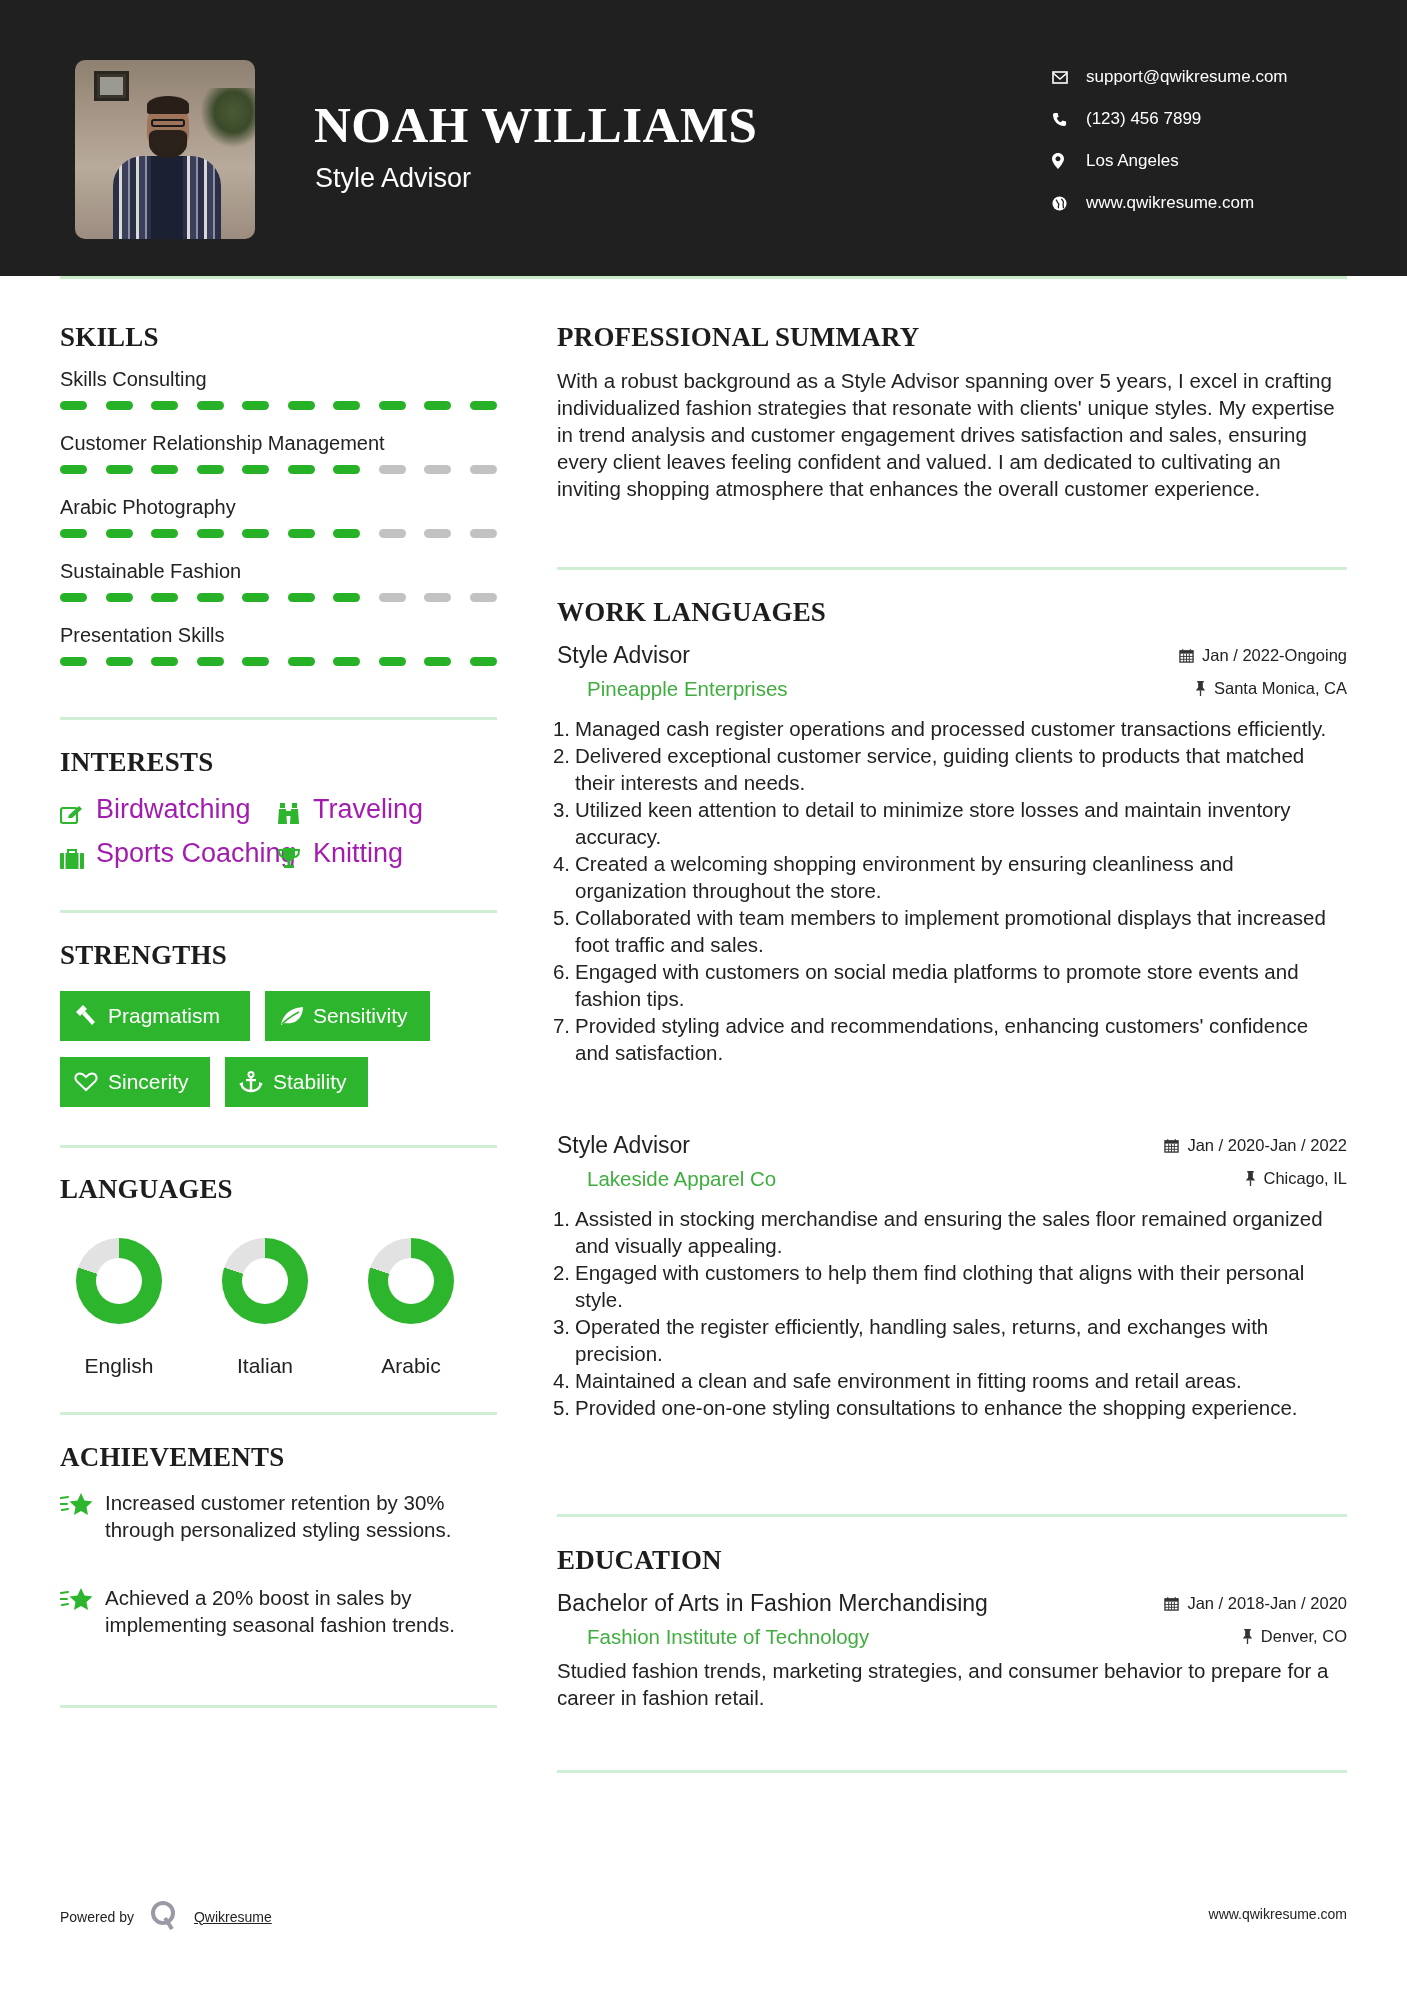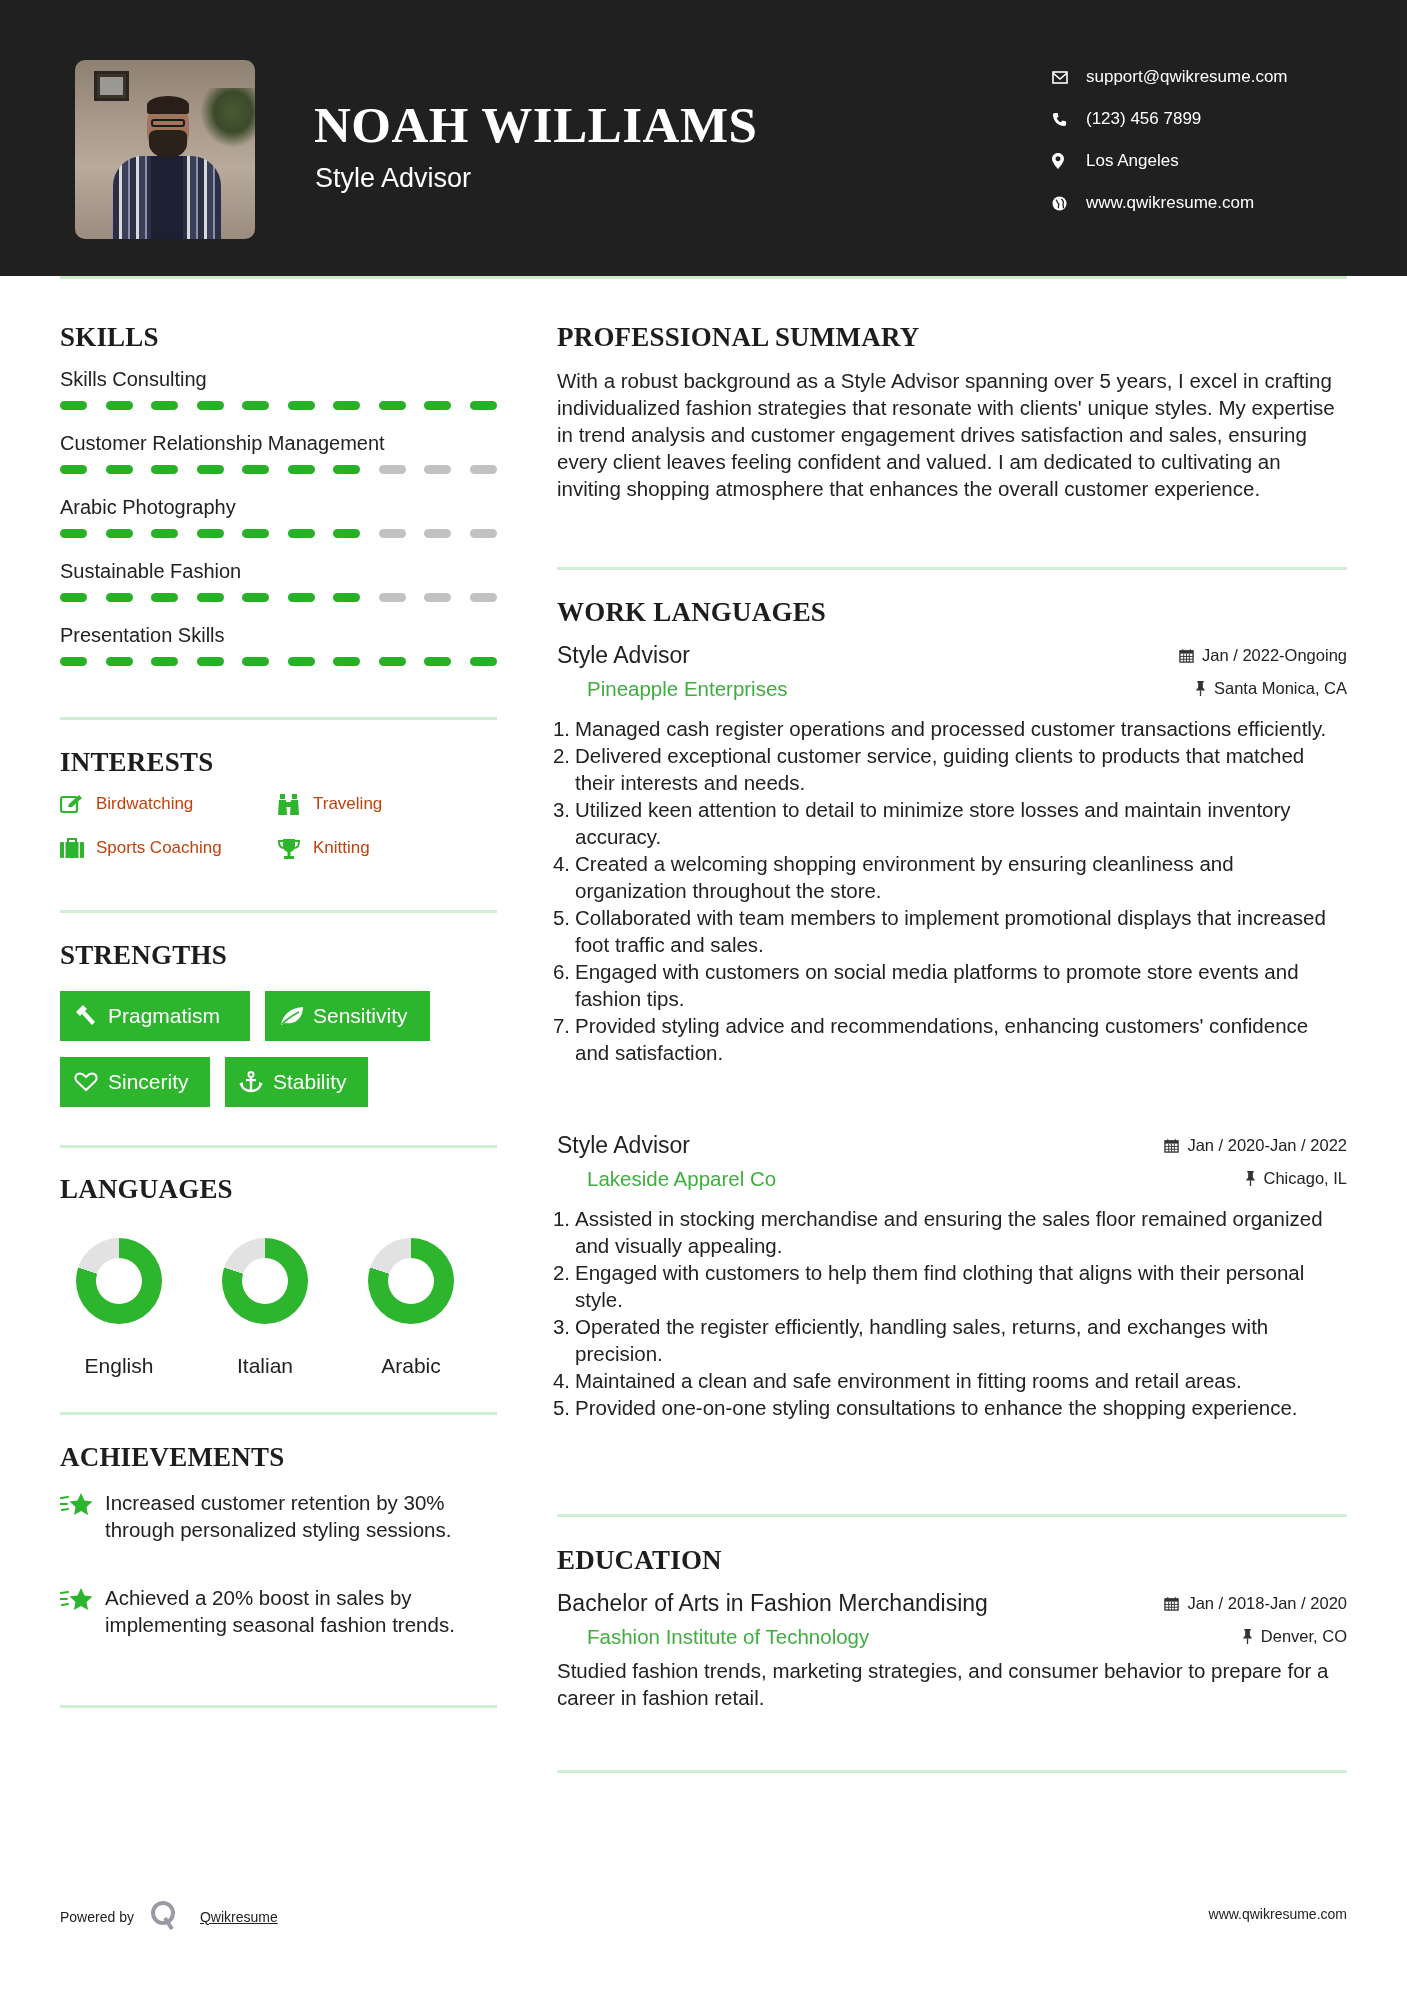--- a/index.html
+++ b/index.html
@@ -37,21 +37,21 @@
   .divider { position: absolute; height: 3px; background: #cfeed3; }
 
   
   .skill { position: absolute; left: 60px; width: 437px; }
   .skill-label { font-size: 20px; color: #222; white-space: nowrap; }
   .skill-bar { display: flex; justify-content: space-between; margin-top: 10px; }
   .seg { width: 27px; height: 9px; border-radius: 5px; background: #c2c2c2; }
   .seg.on { background: #27b127; }
 
   
-  .interest { position: absolute; display: flex; align-items: flex-start; font-size: 17px; color: #c2410c; white-space: nowrap; }
+  .interest { position: absolute; display: flex; align-items: flex-end; font-size: 27px; color: #a21caf; white-space: nowrap; }
   .interest .ii { width: 36px; display: flex; align-items: center; }
 
   
   .badge { position: absolute; height: 50px; background: #2db52d; color: #ffffff; font-size: 21px; display: flex; align-items: center; padding-left: 14px; white-space: nowrap; }
   .badge .bi { width: 34px; display: flex; align-items: center; }
 
   
   .lang { position: absolute; width: 120px; text-align: center; }
   .donut { width: 86px; height: 86px; margin: 0 auto; border-radius: 50%; position: relative; }
   .donut::after { content: ""; position: absolute; left: 20px; top: 20px; width: 46px; height: 46px; border-radius: 50%; background: #fff; }
@@ -71,21 +71,21 @@
   .job-meta { font-size: 16.5px; color: #222; display: flex; align-items: center; white-space: nowrap; }
   .job-meta svg { margin-right: 8px; }
   .job-list { list-style: none; counter-reset: item; }
   .job-list li { position: relative; padding-left: 18px; font-size: 20.5px; line-height: 27px; color: #222; }
   .job-list li .num { position: absolute; left: -5px; top: 0; width: 22px; text-align: right; }
   .job-list li .num { left: -9px; }
 
   
   .footer-left { position: absolute; left: 60px; top: 1900px; display: flex; align-items: center; font-size: 14px; color: #222; white-space: nowrap; }
   .footer-left .qlogo { margin: 0 16px 0 16px; }
-  .footer-left .brand { text-decoration: underline; margin-left: 6px; }
+  .footer-left .brand { text-decoration: underline; }
   .footer-right { position: absolute; right: 60px; top: 1906px; font-size: 14px; color: #222; }
 </style>
 </head>
 <body>
 
 <div class="header">
   <div class="photo">
     <div class="frame"></div>
     <div class="plant"></div>
     <div class="body"></div>

